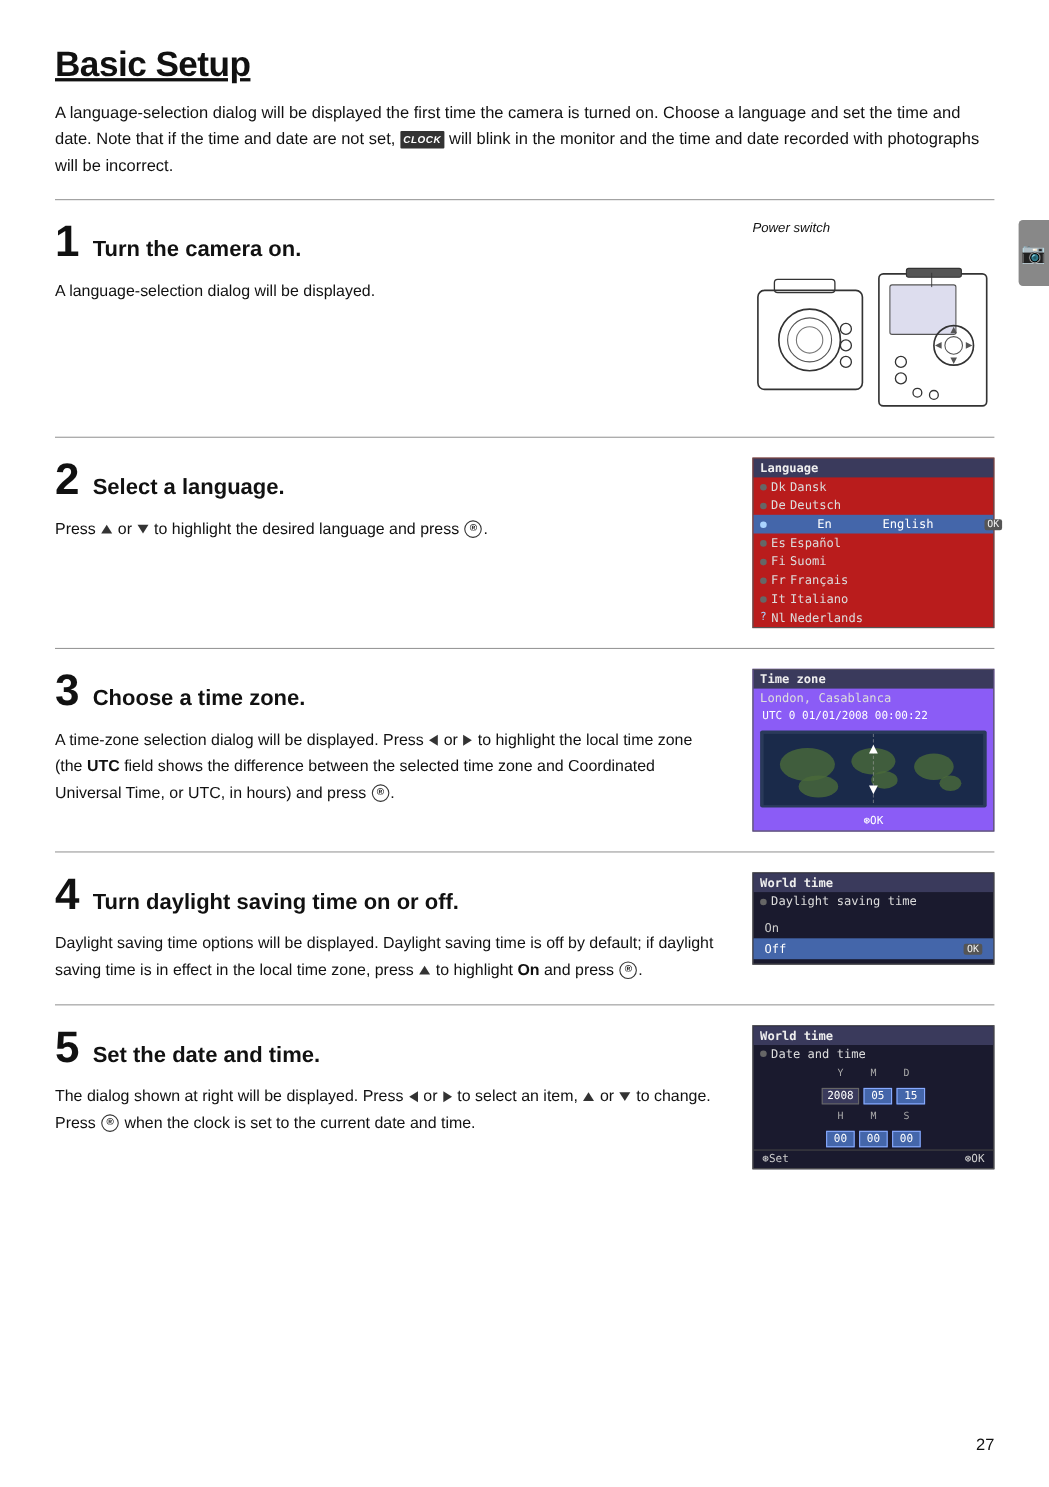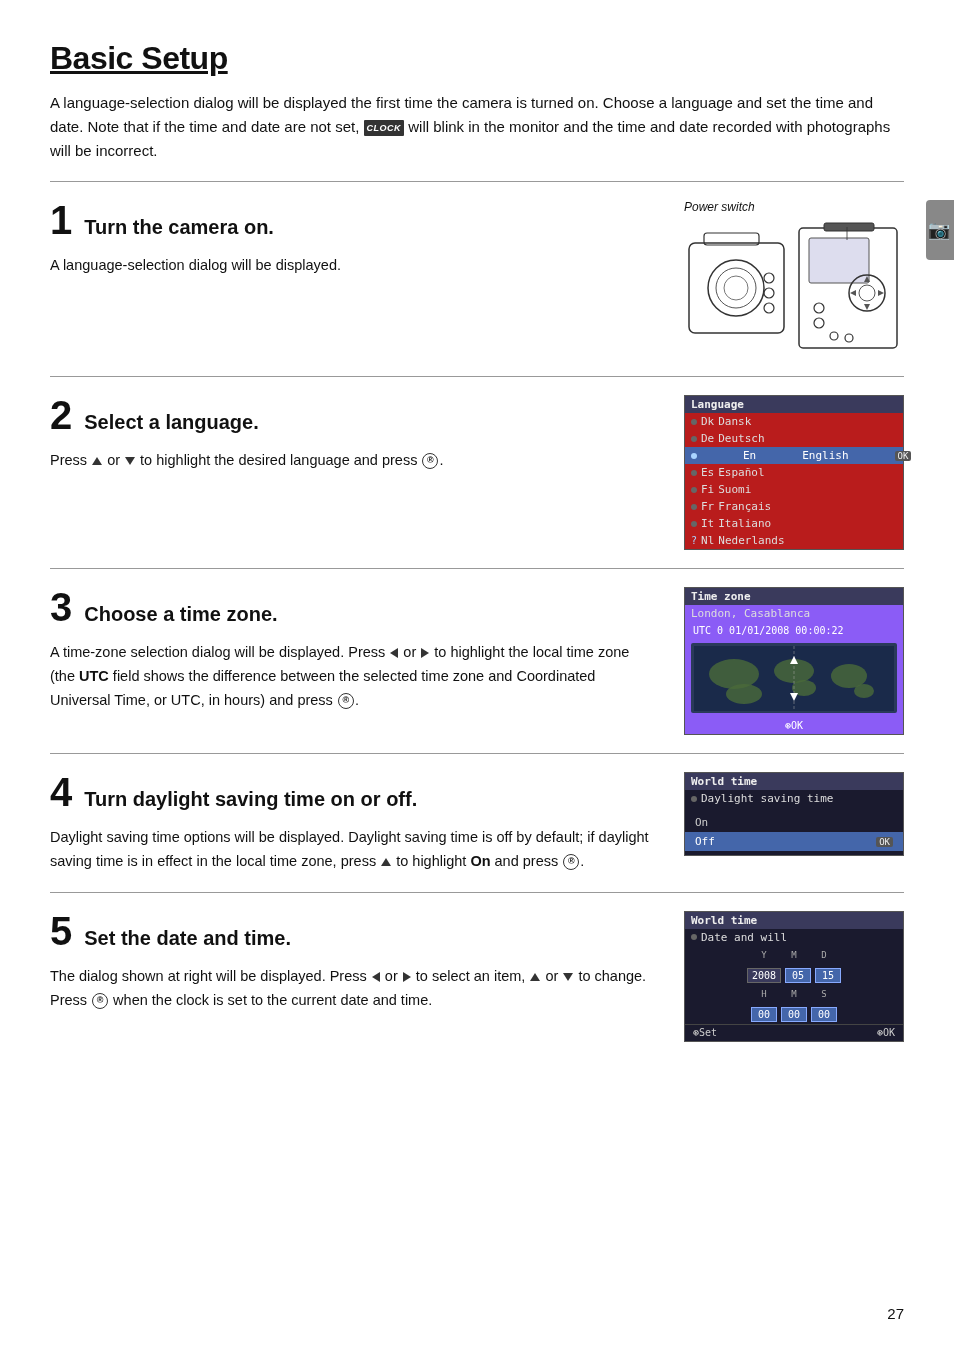--- a/index.html
+++ b/index.html
@@ -85,20 +85,21 @@
       margin-left: 0;
     }
     .bold { font-weight: bold; }
 
     
     .camera-image-container {
       display: flex;
       flex-direction: column;
       align-items: flex-end;
       width: 230px;
+      gap: 21px;
     }
     .power-switch-label {
       font-size: 12px;
       font-style: italic;
       margin-bottom: 4px;
       align-self: flex-start;
       margin-left: 10px;
     }
     .camera-drawing {
       width: 220px;
@@ -576,21 +577,21 @@
         to change.    Press
         <span class="btn-circle">®</span>
         when the clock is set to the current date and time.
       </div>
     </div>
     <div class="step-right">
       <div class="dt-mockup">
         <div class="menu-title-bar">World time</div>
         <div class="menu-item">
           <span class="menu-dot"></span>
-          <span>Date and will</span>
+          <span>Date and time</span>
         </div>
         <div style="height:4px;"></div>
         <div class="dt-labels-row">
           <span class="dt-label">Y</span>
           <span class="dt-label">M</span>
           <span class="dt-label">D</span>
         </div>
         <div class="dt-fields-row">
           <span class="dt-field-box">2008</span>
           <span class="dt-field-box selected">05</span>

